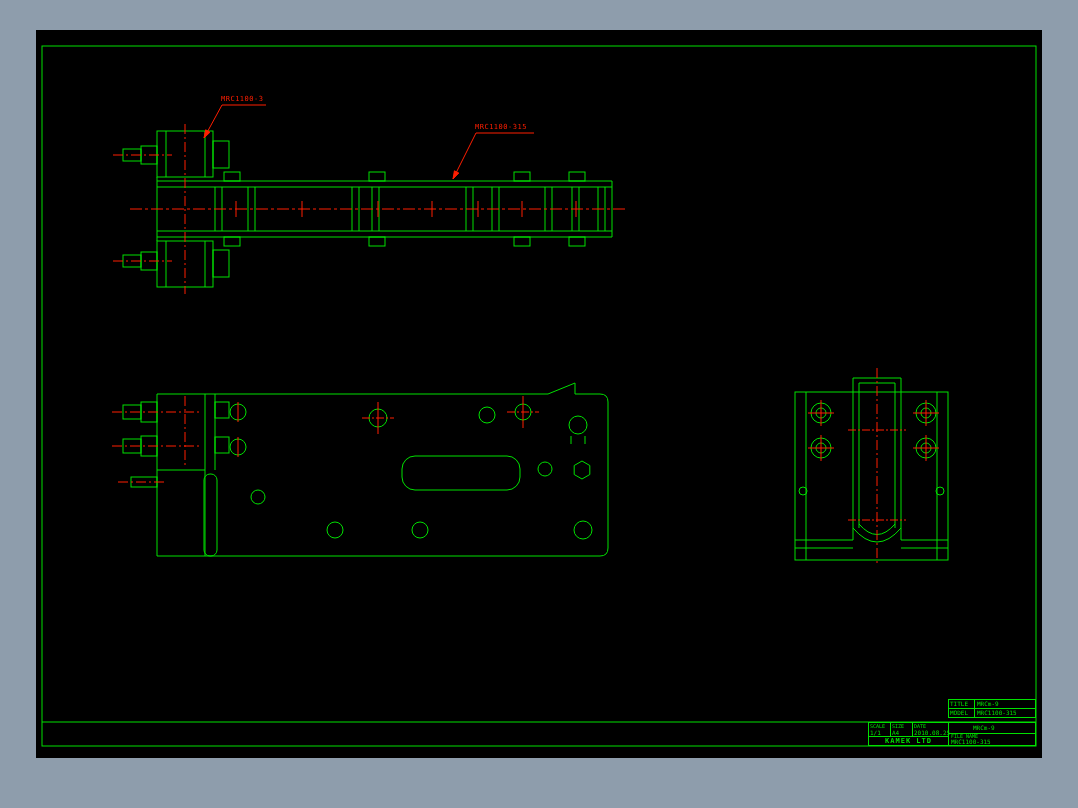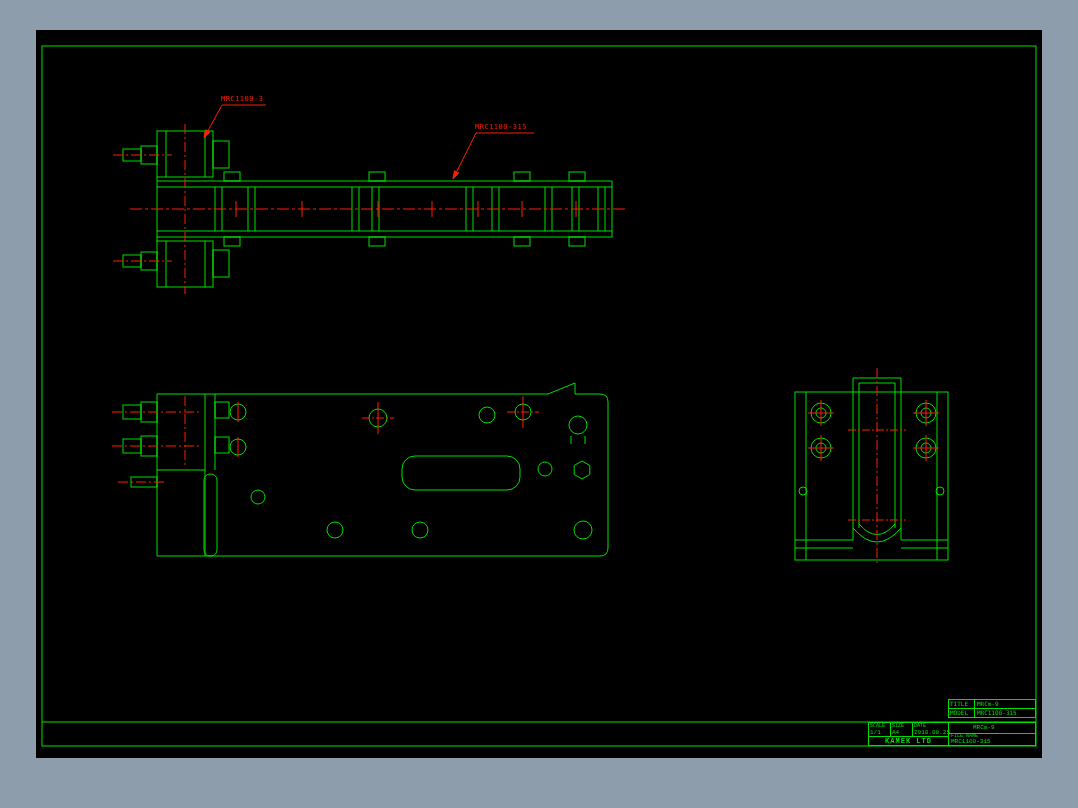--- a/index.html
+++ b/index.html
@@ -21,21 +21,21 @@
   .tb-upper{
     position:absolute;left:948px;top:699px;width:88px;
     border:1px solid #00e000;box-sizing:border-box;
   }
   .tb-row{display:flex;height:8px;line-height:7px;border-bottom:1px solid #00e000;}
   .tb-row:last-child{border-bottom:none;}
   .tb-label{width:26px;border-right:1px solid #00e000;color:#00e000;font-size:6px;padding-left:1px;box-sizing:border-box;}
   .tb-value{flex:1;color:#00e000;font-size:6px;padding-left:2px;}
   .tb-lower{
     position:absolute;left:868px;top:722px;width:168px;height:24px;
-    border:1px solid #00e000;box-sizing:border-box;display:flex;font-family:Liberation Mono, monospace;
+    border:1px solid #00e000;box-sizing:border-box;display:flex;
   }
   .tb-left{width:80px;border-right:1px solid #00e000;box-sizing:border-box;display:flex;flex-direction:column;}
   .tb-hrow,.tb-vrow{display:flex;}
   .tb-hrow{height:6px;line-height:6px;}
   .tb-vrow{height:8px;line-height:7px;border-bottom:1px solid #00e000;}
   .tb-h,.tb-v{width:22px;border-right:1px solid #00e000;color:#00e000;font-size:5px;padding-left:1px;box-sizing:border-box;white-space:nowrap;overflow:visible;}
   .tb-v{font-size:6px;}
   .tb-h-date{flex:1;border-right:none;}
   .tb-company{flex:1;color:#00e000;font-size:7px;font-weight:bold;letter-spacing:1px;text-align:center;line-height:8px;}
   .tb-right{flex:1;display:flex;flex-direction:column;}

